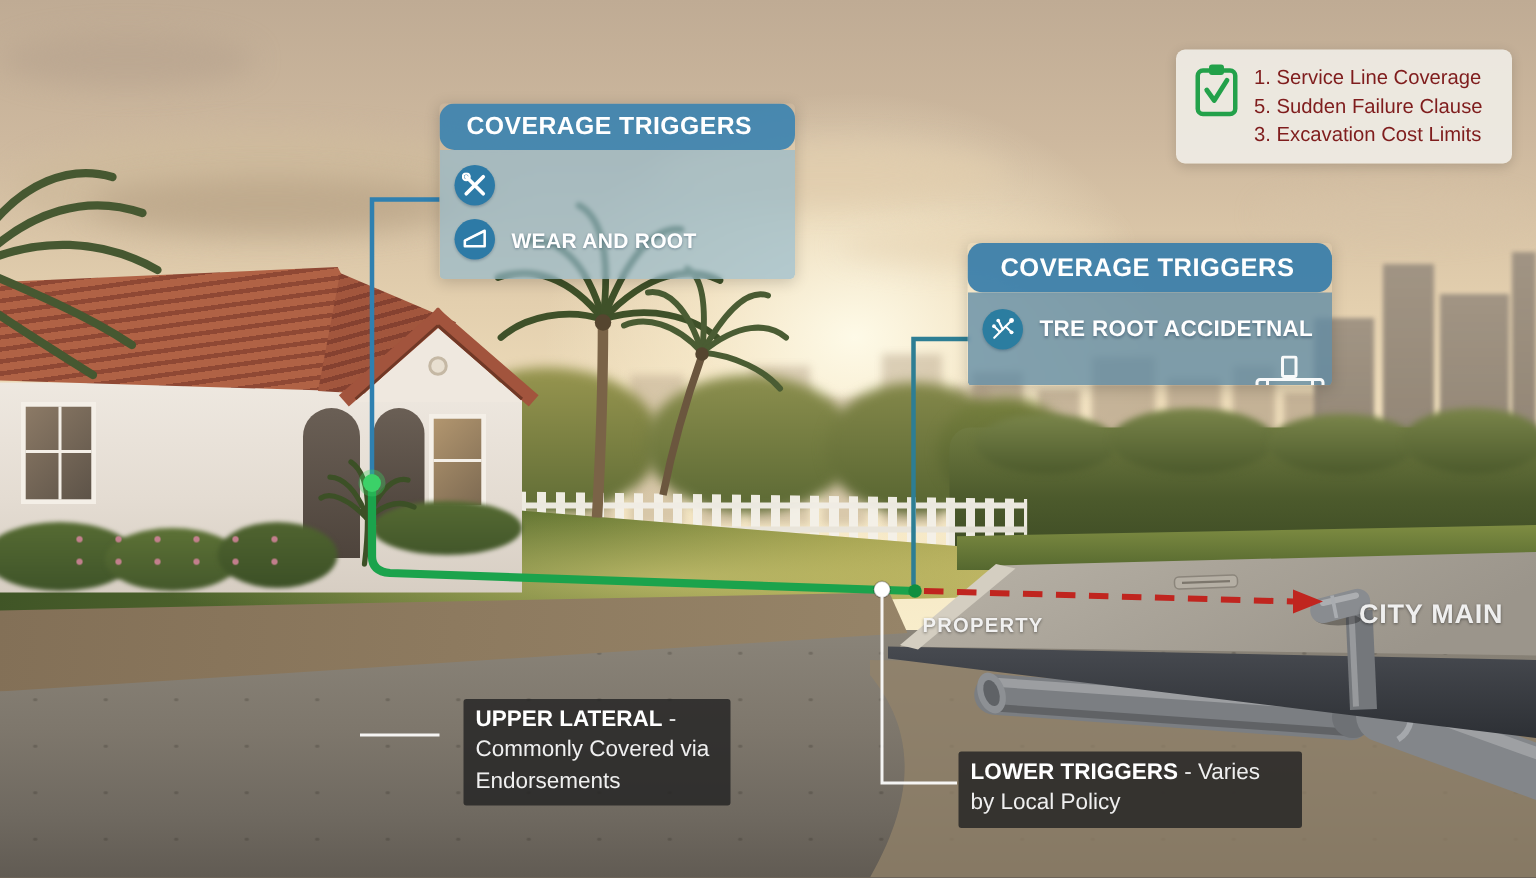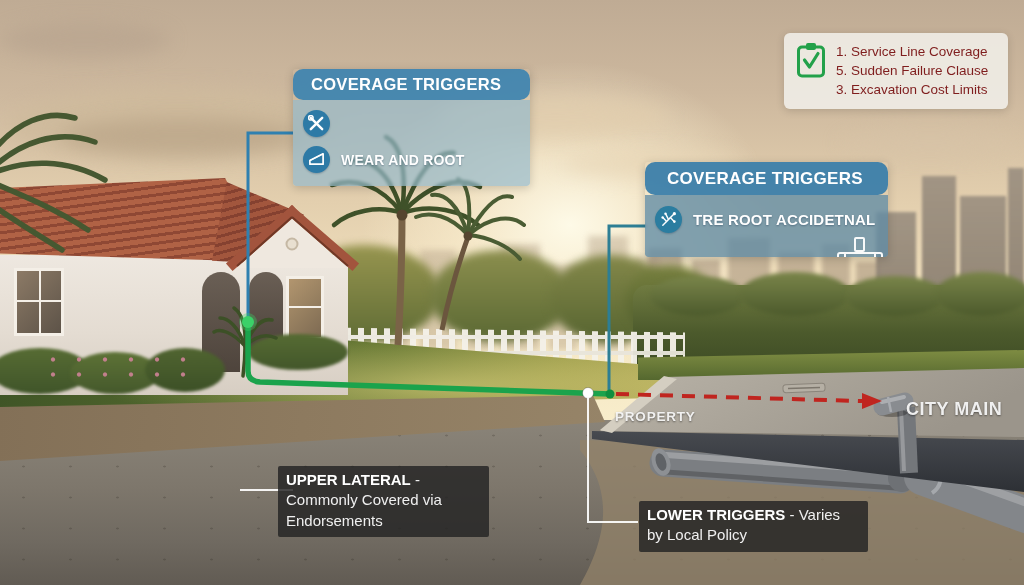--- a/index.html
+++ b/index.html
@@ -97,21 +97,21 @@
   .pipe-art{position:absolute;right:3px;top:42px;width:50px;height:60px;opacity:.95;}
 
   .ask-box{left:784px;top:33px;width:224px;background:rgba(240,237,231,0.9);border-radius:6px;
     padding:9px 8px 10px 12px;display:flex;gap:10px;box-shadow:0 2px 8px rgba(0,0,0,0.15);}
   .ask-title{font-size:15px;font-weight:800;color:#141414;letter-spacing:.2px;margin-bottom:3px;}
   .ask-item{font-size:13.5px;color:#7f1d1d;line-height:1.42;}
 
   .callout{position:absolute;background:rgba(36,36,36,0.83);color:#efefef;
     padding:4px 8px 6px;font-size:15px;line-height:1.35;border-radius:2px;}
   .callout b{color:#fff;}
-  .lbl-upper{left:278px;top:466px;width:211px;}
+  .lbl-upper{left:309px;top:466px;width:178px;}
   .lbl-lower{left:639px;top:501px;width:229px;}
 
   .scene-tag{position:absolute;color:rgba(247,247,247,0.95);font-weight:bold;
     text-shadow:0 1px 2px rgba(0,0,0,0.45);}
   .prop-label{left:615px;top:409px;font-size:13.5px;letter-spacing:.8px;}
   .city-label{left:906px;top:387px;font-size:18px;letter-spacing:.5px;margin-top:12px;}
 
   svg{display:block;}
   .overlay-lines{left:0;top:0;width:1024px;height:585px;pointer-events:none;}
 </style>

